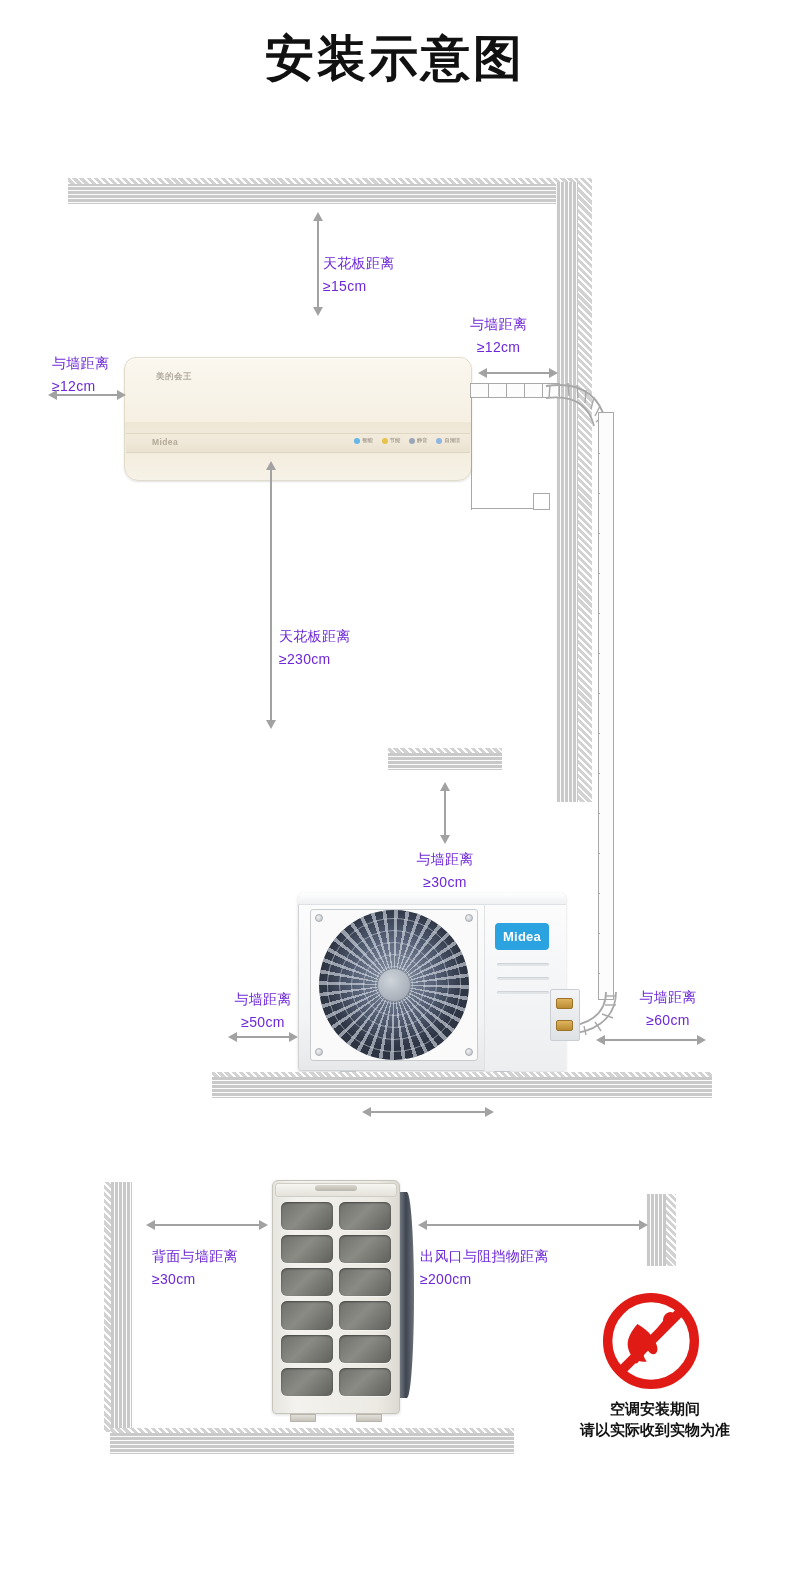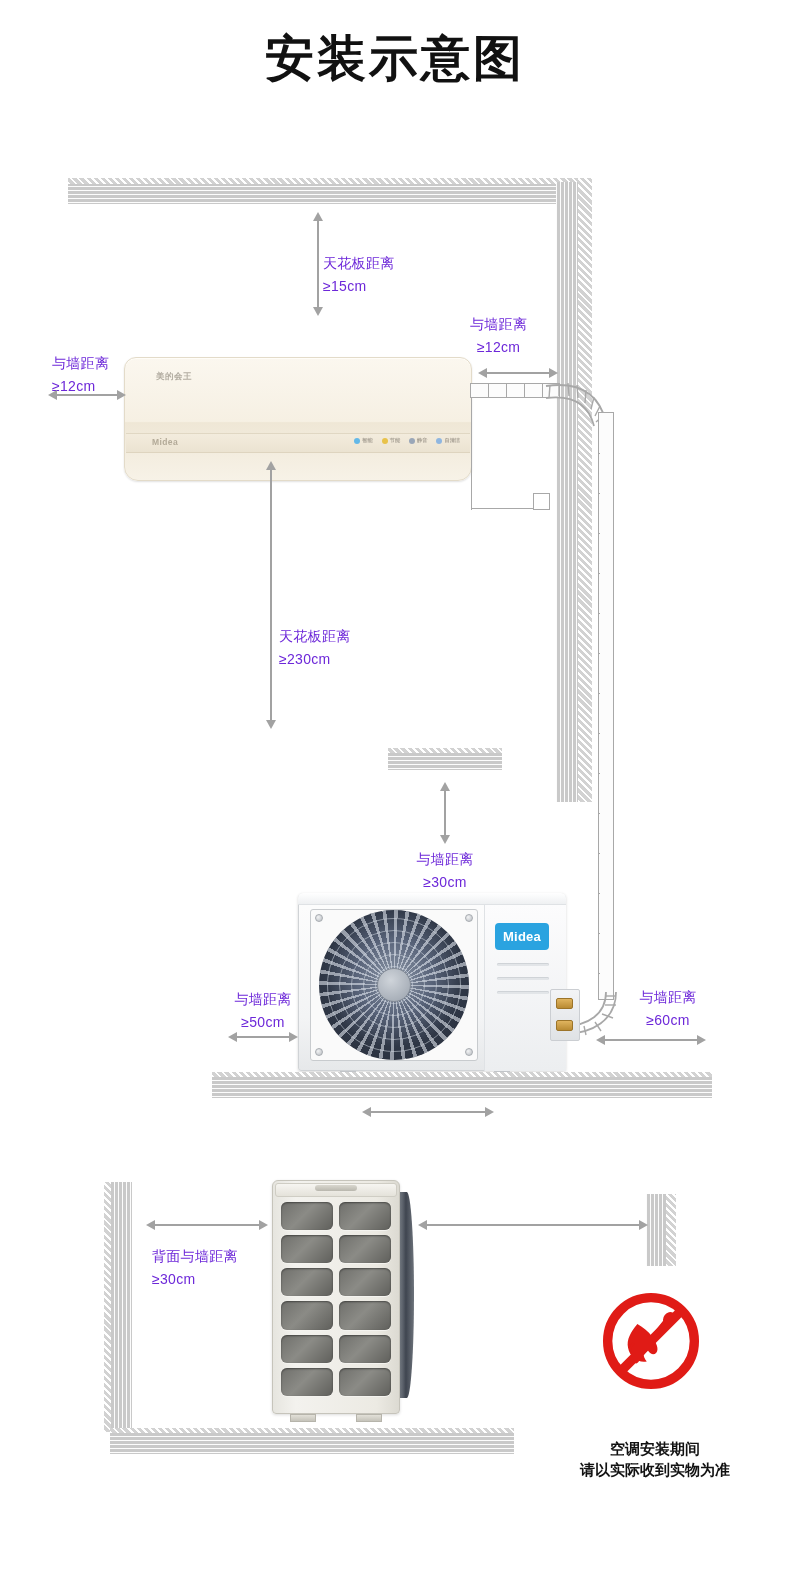--- a/index.html
+++ b/index.html
@@ -125,21 +125,21 @@
 
   
   .pipe-straight{ position:absolute; background:#fcfcfc; border:1.6px solid #a8a8a8; }
   .pipe-straight .seg{ position:absolute; top:0; bottom:0; width:1.4px; background:#a8a8a8; }
   .pipe-vert .seg{ position:absolute; left:0; right:0; height:1.4px; background:#a8a8a8; }
   .drain{ position:absolute; border:1.6px solid #a8a8a8; }
 
   
   #nofire-sign{ position:absolute; left:600px; top:1290px; width:102px; height:102px; }
   .warn-text{ position:absolute; left:555px; top:1398px; width:200px; text-align:center;
-     font-size:15px; line-height:21px; font-weight:bold; color:#121212;margin-top:40px; }
+     font-size:15px; line-height:21px; font-weight:bold; color:#121212; }
 
   
   #footer-note{ position:absolute; left:0; top:1494px; width:790px; text-align:center;
      font-size:14.5px; color:#6d6d6d; letter-spacing:.4px; }
 </style>
 </head>
 <body>
 
 <div class="stage">
 
@@ -402,20 +402,24 @@
   <div class="dim" style="left:152px; top:1245px;">
     <div>背面与墙距离</div>
     <div>≥30cm</div>
   </div>
 
   <div class="arrow-h" style="left:418px; top:1218px; width:230px; height:14px;">
     <div class="head lf"></div>
       <div class="shaft"></div>
       <div class="head rt"></div>
   </div>
+  <div class="dim" style="left:420px; top:1245px;">
+    <div>出风口与阻挡物距离</div>
+    <div>≥200cm</div>
+  </div>
 
   <svg id="nofire-sign" viewBox="0 0 120 120">
     <circle cx="60" cy="60" r="51" fill="none" stroke="#e01b16" stroke-width="11"></circle>
 
     <path d="M44,40 C36,50 31,58 33,68 C35,79 45,86 55,84 C50,78 50,71 54,65
              C56,74 62,78 66,74 C70,70 66,62 62,56 C57,48 50,44 44,40 Z" fill="#e01b16"></path>
     <path d="M38,62 C34,66 34,72 37,75 C36,69 38,65 41,63 Z" fill="#e01b16"></path>
 
     <g transform="rotate(38 60 60)">
       <rect x="56.5" y="26" width="7" height="66" rx="3" fill="#e01b16"></rect>

